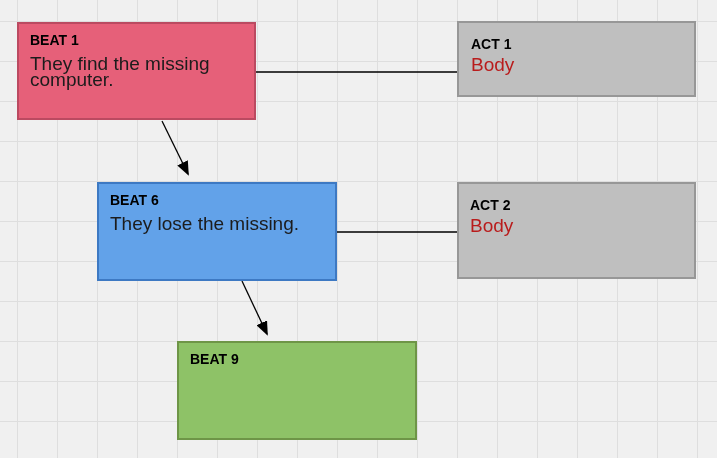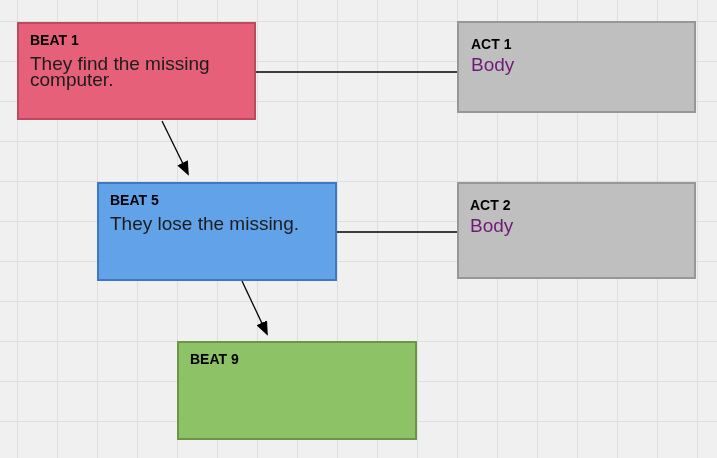--- a/index.html
+++ b/index.html
@@ -54,25 +54,25 @@
     line-height: 16px;
     margin: 0;
   }
   .node.act {
     padding-top: 13px;
   }
   .node.act .node-title {
     margin-bottom: 4px;
   }
   .node.act .node-body {
-    color: #701a75;
+    color: #b91c1c;
   }
   
   #node-beat1 { left: 17px;  top: 22px;  width: 239px; height: 98px; }
-  #node-act1  { left: 457px; top: 21px;  width: 239px; height: 92px; padding-left: 12px; }
+  #node-act1  { left: 457px; top: 21px;  width: 239px; height: 76px; padding-left: 12px; }
   #node-beat2 { left: 97px;  top: 182px; width: 240px; height: 99px; }
   #node-act2  { left: 457px; top: 182px; width: 239px; height: 97px; }
   #node-beat3 { left: 177px; top: 341px; width: 240px; height: 99px; }
 </style>
 </head>
 <body>
 
 <div class="canvas">
 
   <svg class="connector-layer" width="717" height="458" viewBox="0 0 717 458" xmlns="http://www.w3.org/2000/svg">
@@ -91,21 +91,21 @@
     <div class="node-title">BEAT 1</div>
     <div class="node-body">They find the missing computer.</div>
   </div>
 
   <div class="node act" id="node-act1" style="background-color: rgb(191, 191, 191); border-color: rgb(151, 151, 151);">
     <div class="node-title">ACT 1</div>
     <div class="node-body">Body</div>
   </div>
 
   <div class="node beat" id="node-beat2" style="background-color: rgb(98, 162, 233); border-color: rgb(61, 121, 195);">
-    <div class="node-title">BEAT 5</div>
+    <div class="node-title">BEAT 6</div>
     <div class="node-body">They lose the missing.</div>
   </div>
 
   <div class="node act" id="node-act2" style="background-color: rgb(191, 191, 191); border-color: rgb(151, 151, 151);">
     <div class="node-title">ACT 2</div>
     <div class="node-body">Body</div>
   </div>
 
   <div class="node beat" id="node-beat3" style="background-color: rgb(142, 194, 103); border-color: rgb(110, 149, 71);">
     <div class="node-title">BEAT 9</div>

